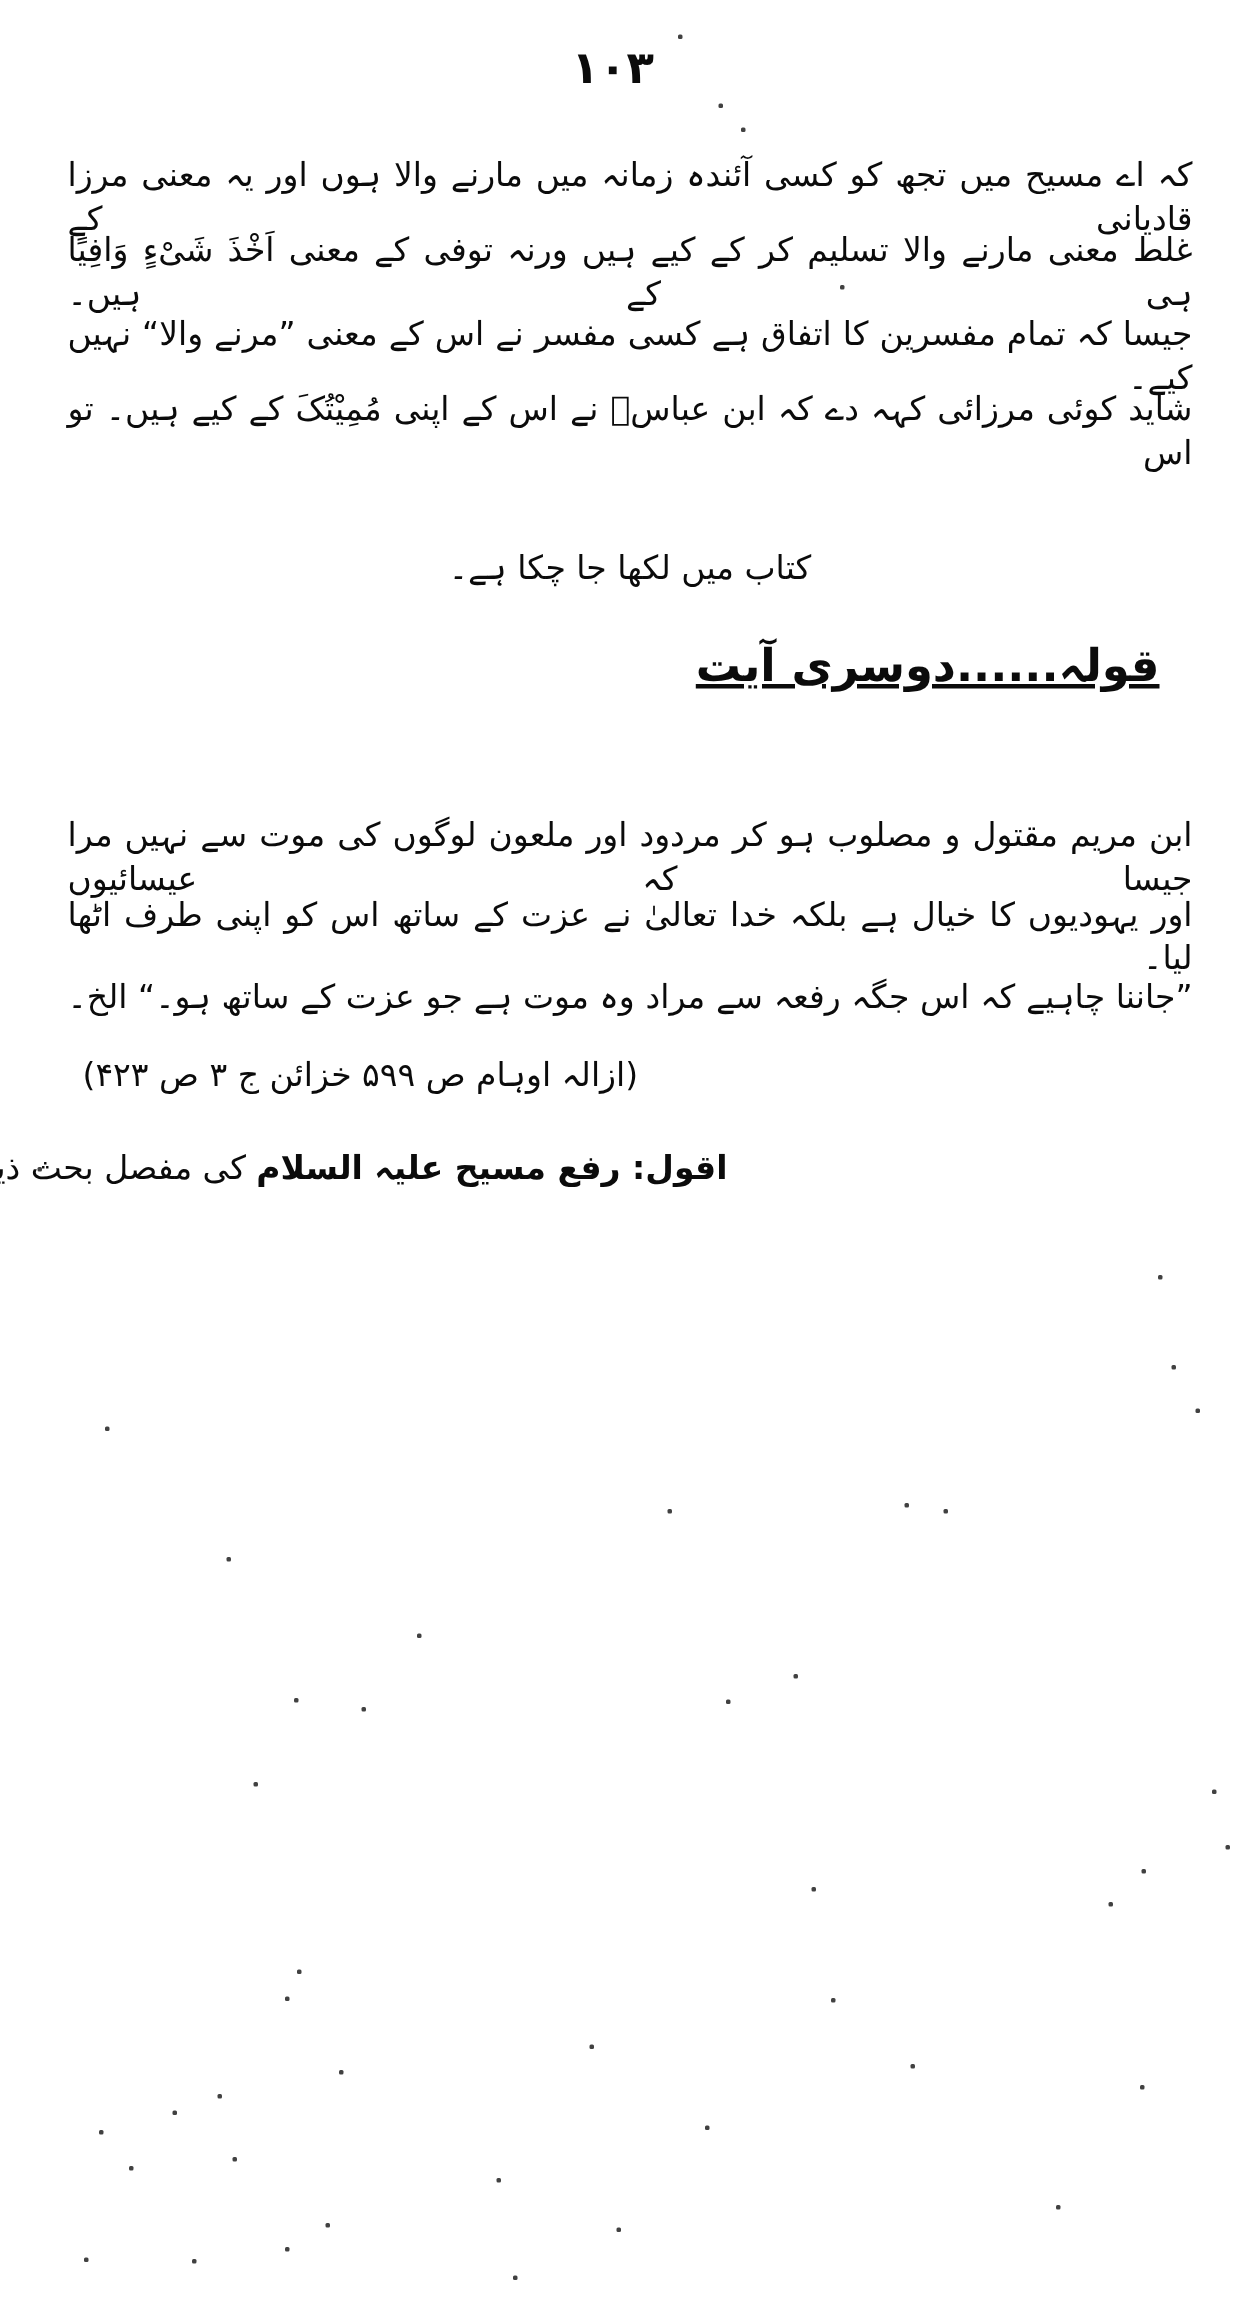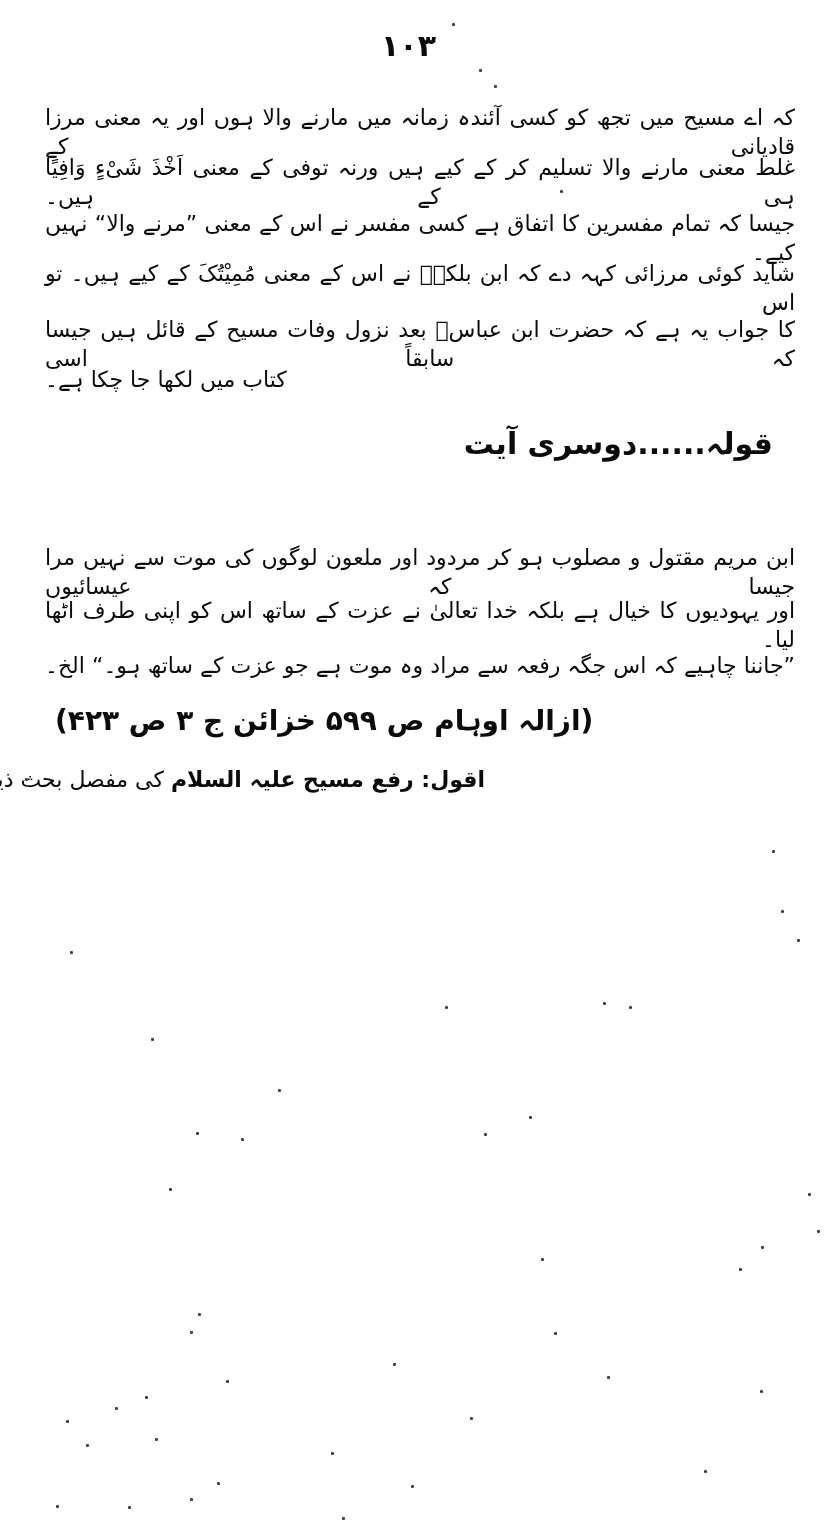--- a/index.html
+++ b/index.html
@@ -25,32 +25,33 @@
     direction:rtl;
     font-size:22px;line-height:29px;
     white-space:nowrap;
   }
   .just{
     white-space:normal;
     text-align:justify;
     text-align-last:justify;
     text-justify:inter-word;
   }
-  .start{text-align:left;}
+  .start{text-align:center;}
   .ar{font-weight:normal;}
   .sec-heading{
     position:absolute;top:426px;right:67px;
     direction:rtl;
     font-size:30px;font-weight:bold;
     letter-spacing:1px;
+    text-decoration:underline;
   }
   .citation{
     position:absolute;top:704px;left:55px;
     direction:rtl;white-space:nowrap;
-    font-size:28px;font-weight:bold;
+    font-size:22px;font-weight:normal;
   }
   .conclusion{
     position:absolute;top:757px;left:45px;width:440px;
     direction:rtl;white-space:nowrap;
     text-align:right;
     font-size:22px;line-height:46px;
   }
   .conclusion .lead{font-weight:bold;}
   .speck{
     position:absolute;width:3px;height:3px;
@@ -74,23 +75,22 @@
 <div class="page" style="background: rgb(255, 255, 255); color: rgb(11, 11, 11);">
 
   <div class="pagenum">۱۰۳</div>
 
   <div id="l1" class="line just">کہ اے مسیح میں تجھ کو کسی آئندہ زمانہ میں مارنے والا ہوں اور یہ معنی مرزا قادیانی کے</div>
 
   <div id="l2" class="line just"><span>غلط معنی مارنے والا تسلیم کر کے کیے ہیں ورنہ توفی کے معنی </span><span class="ar">اَخْذَ شَیْءٍ وَافِیًا</span><span> ہی کے ہیں۔</span></div>
 
   <div id="l3" class="line just">جیسا کہ تمام مفسرین کا اتفاق ہے کسی مفسر نے اس کے معنی ”مرنے والا“ نہیں کیے۔</div>
 
-  <div id="l4" class="line just"><span>شاید کوئی مرزائی کہہ دے کہ ابن بلکہؓ نے اس کے معنی </span><span class="ar">مُمِیْتُکَ</span><span> کے کیے ہیں۔ تو اس</span></div>
+  <div id="l4" class="line just"><span>شاید کوئی مرزائی کہہ دے کہ ابن عباسؓ نے اس کے اپنی </span><span class="ar">مُمِیْتُکَ</span><span> کے کیے ہیں۔ تو اس</span></div>
 
-  <div id="l5" class="line just">کا جواب یہ ہے کہ حضرت ابن عباسؓ بعد نزول وفات مسیح کے قائل ہیں جیسا کہ سابقاً اسی</div>
 
   <div id="l6" class="line start">کتاب میں لکھا جا چکا ہے۔</div>
 
   <div class="sec-heading">قولہ......دوسری آیت</div>
 
 
   <div id="l8" class="line just">ابن مریم مقتول و مصلوب ہو کر مردود اور ملعون لوگوں کی موت سے نہیں مرا جیسا کہ عیسائیوں</div>
 
   <div id="l9" class="line just">اور یہودیوں کا خیال ہے بلکہ خدا تعالیٰ نے عزت کے ساتھ اس کو اپنی طرف اٹھا لیا۔</div>
 

